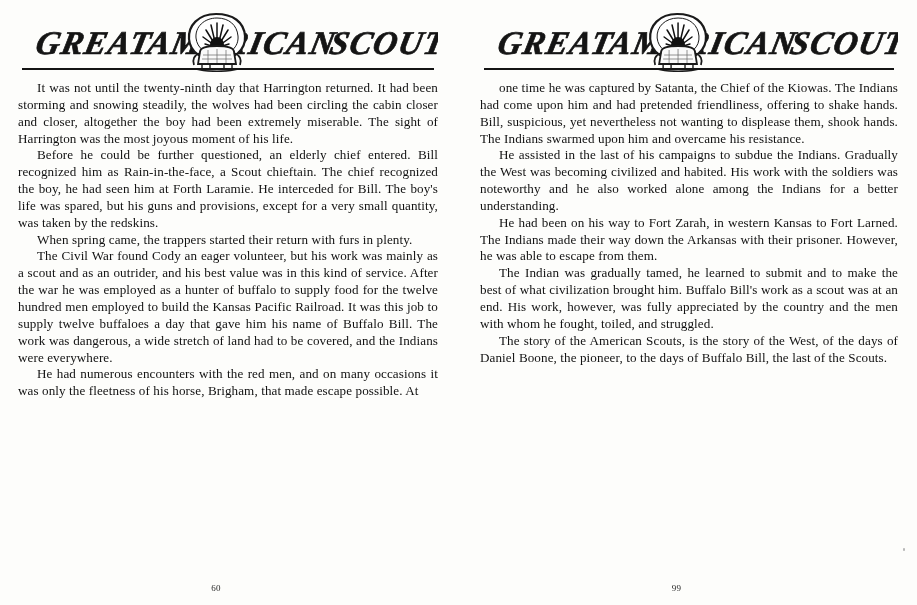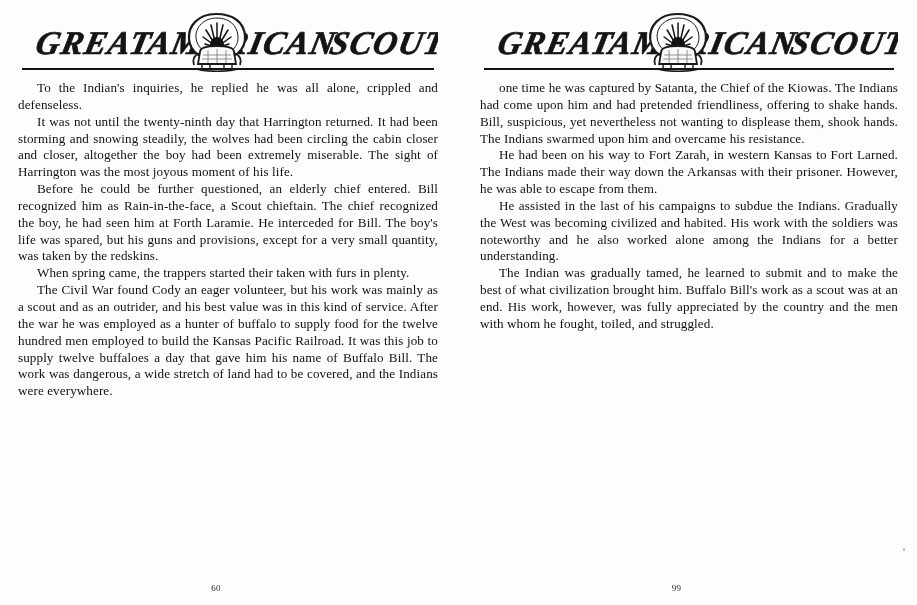--- a/index.html
+++ b/index.html
@@ -156,25 +156,25 @@
               <line x1="31" y1="41" x2="31" y2="55"></line>
               <line x1="40" y1="42" x2="40" y2="55"></line>
             </g>
           </g>
         </svg>
       </div>
       <div class="head-rule"></div>
     </div>
 
     <div class="col">
-      <p>To the Indian's inquiries, he replied he was all alone, crippled and defenseless.</p>
       <p>It was not until the twenty-ninth day that Harrington returned. It had been storming and snowing steadily, the wolves had been circling the cabin closer and closer, altogether the boy had been extremely miserable. The sight of Harrington was the most joyous moment of his life.</p>
       <p>Before he could be further questioned, an elderly chief entered. Bill recognized him as Rain-in-the-face, a Scout chieftain. The chief recognized the boy, he had seen him at Forth Laramie. He interceded for Bill. The boy's life was spared, but his guns and provisions, except for a very small quantity, was taken by the redskins.</p>
-      <p>When spring came, the trappers started their taken with furs in plenty.</p>
+      <p>When spring came, the trappers started their return with furs in plenty.</p>
       <p>The Civil War found Cody an eager volunteer, but his work was mainly as a scout and as an outrider, and his best value was in this kind of service. After the war he was employed as a hunter of buffalo to supply food for the twelve hundred men employed to build the Kansas Pacific Railroad. It was this job to supply twelve buffaloes a day that gave him his name of Buffalo Bill. The work was dangerous, a wide stretch of land had to be covered, and the Indians were everywhere.</p>
+      <p>He had numerous encounters with the red men, and on many occasions it was only the fleetness of his horse, Brigham, that made escape possible. At</p>
     </div>
 
     <div class="folio">60</div>
   </div>
 
   <div class="page page-right">
 
     <div class="running-head">
       <span class="head-sr">GREAT AMERICAN SCOUTS</span>
       <div class="head-art">
@@ -217,23 +217,24 @@
               <line x1="40" y1="42" x2="40" y2="55"></line>
             </g>
           </g>
         </svg>
       </div>
       <div class="head-rule"></div>
     </div>
 
     <div class="col">
       <p>one time he was captured by Satanta, the Chief of the Kiowas. The Indians had come upon him and had pretended friendliness, offering to shake hands. Bill, suspicious, yet nevertheless not wanting to displease them, shook hands. The Indians swarmed upon him and overcame his resistance.</p>
+      <p>He assisted in the last of his campaigns to subdue the Indians. Gradually the West was becoming civilized and habited. His work with the soldiers was noteworthy and he also worked alone among the Indians for a better understanding.</p>
       <p>He had been on his way to Fort Zarah, in western Kansas to Fort Larned. The Indians made their way down the Arkansas with their prisoner. However, he was able to escape from them.</p>
-      <p>He assisted in the last of his campaigns to subdue the Indians. Gradually the West was becoming civilized and habited. His work with the soldiers was noteworthy and he also worked alone among the Indians for a better understanding.</p>
       <p>The Indian was gradually tamed, he learned to submit and to make the best of what civilization brought him. Buffalo Bill's work as a scout was at an end. His work, however, was fully appreciated by the country and the men with whom he fought, toiled, and struggled.</p>
+      <p>The story of the American Scouts, is the story of the West, of the days of Daniel Boone, the pioneer, to the days of Buffalo Bill, the last of the Scouts.</p>
     </div>
 
     <div class="folio">99</div>
 
     <div class="speck" style="top:548px;right:12px;"></div>
   </div>
 
 </div>
 
 </body></html>

